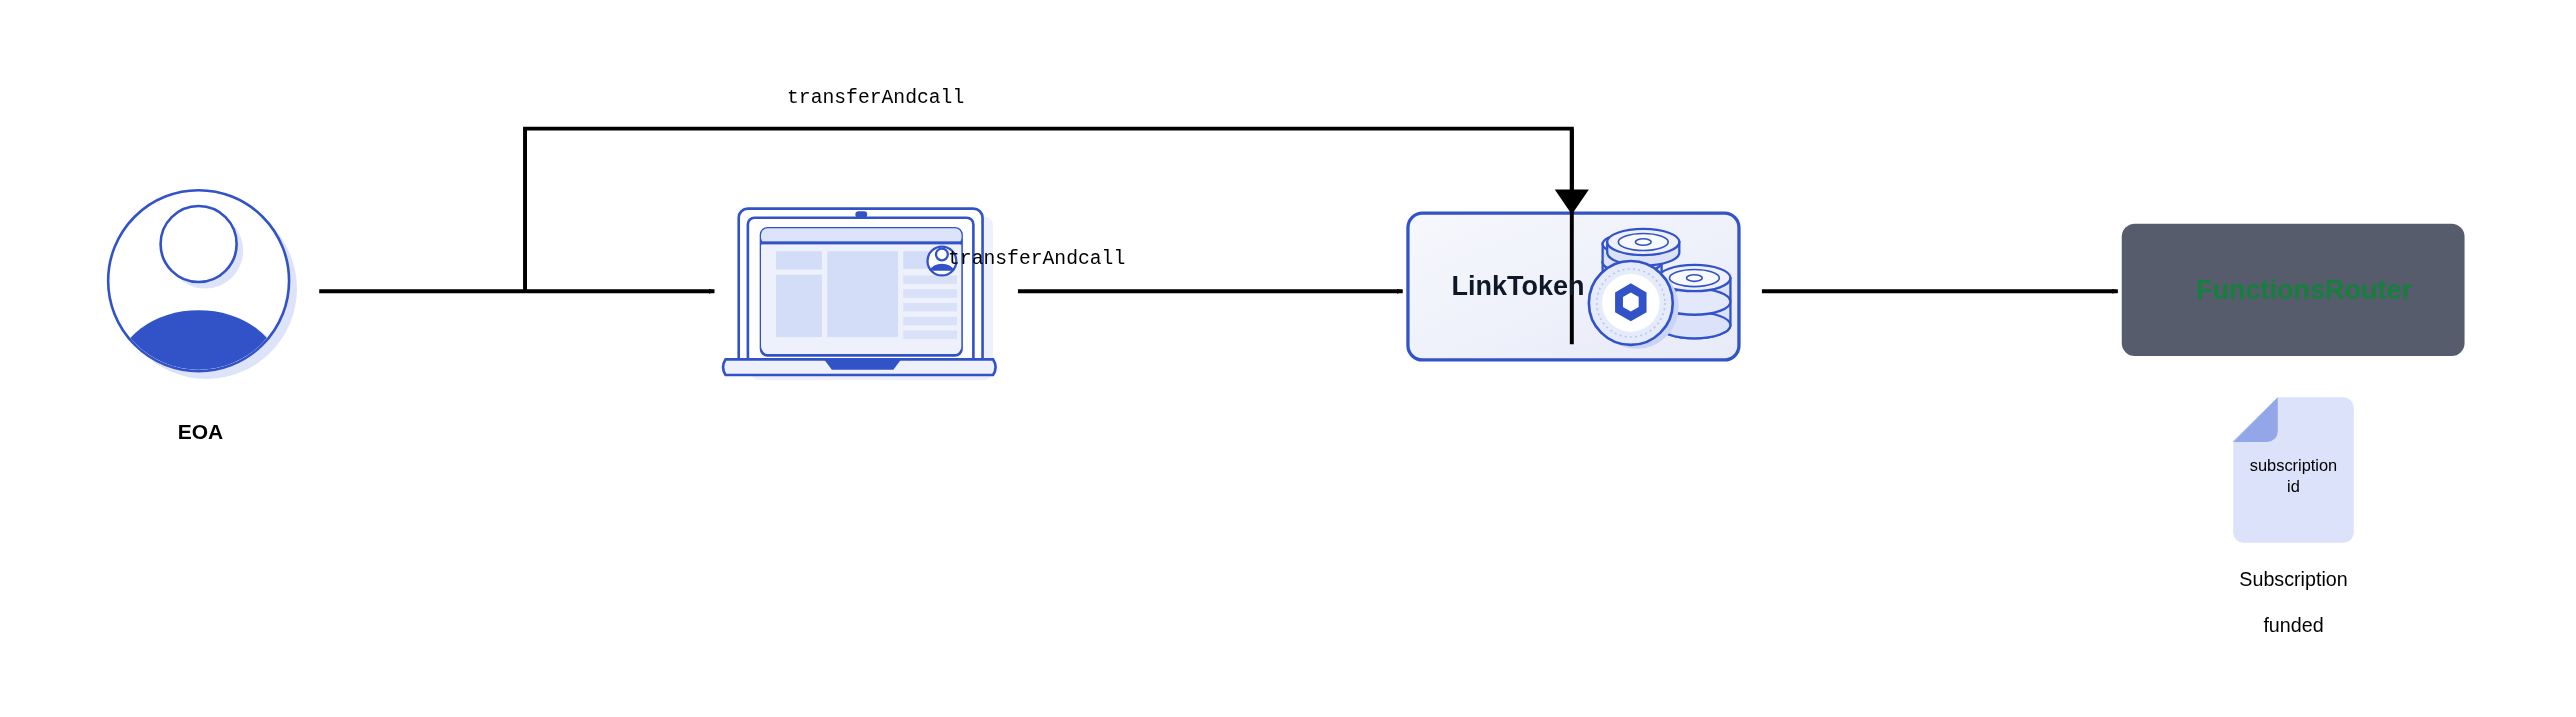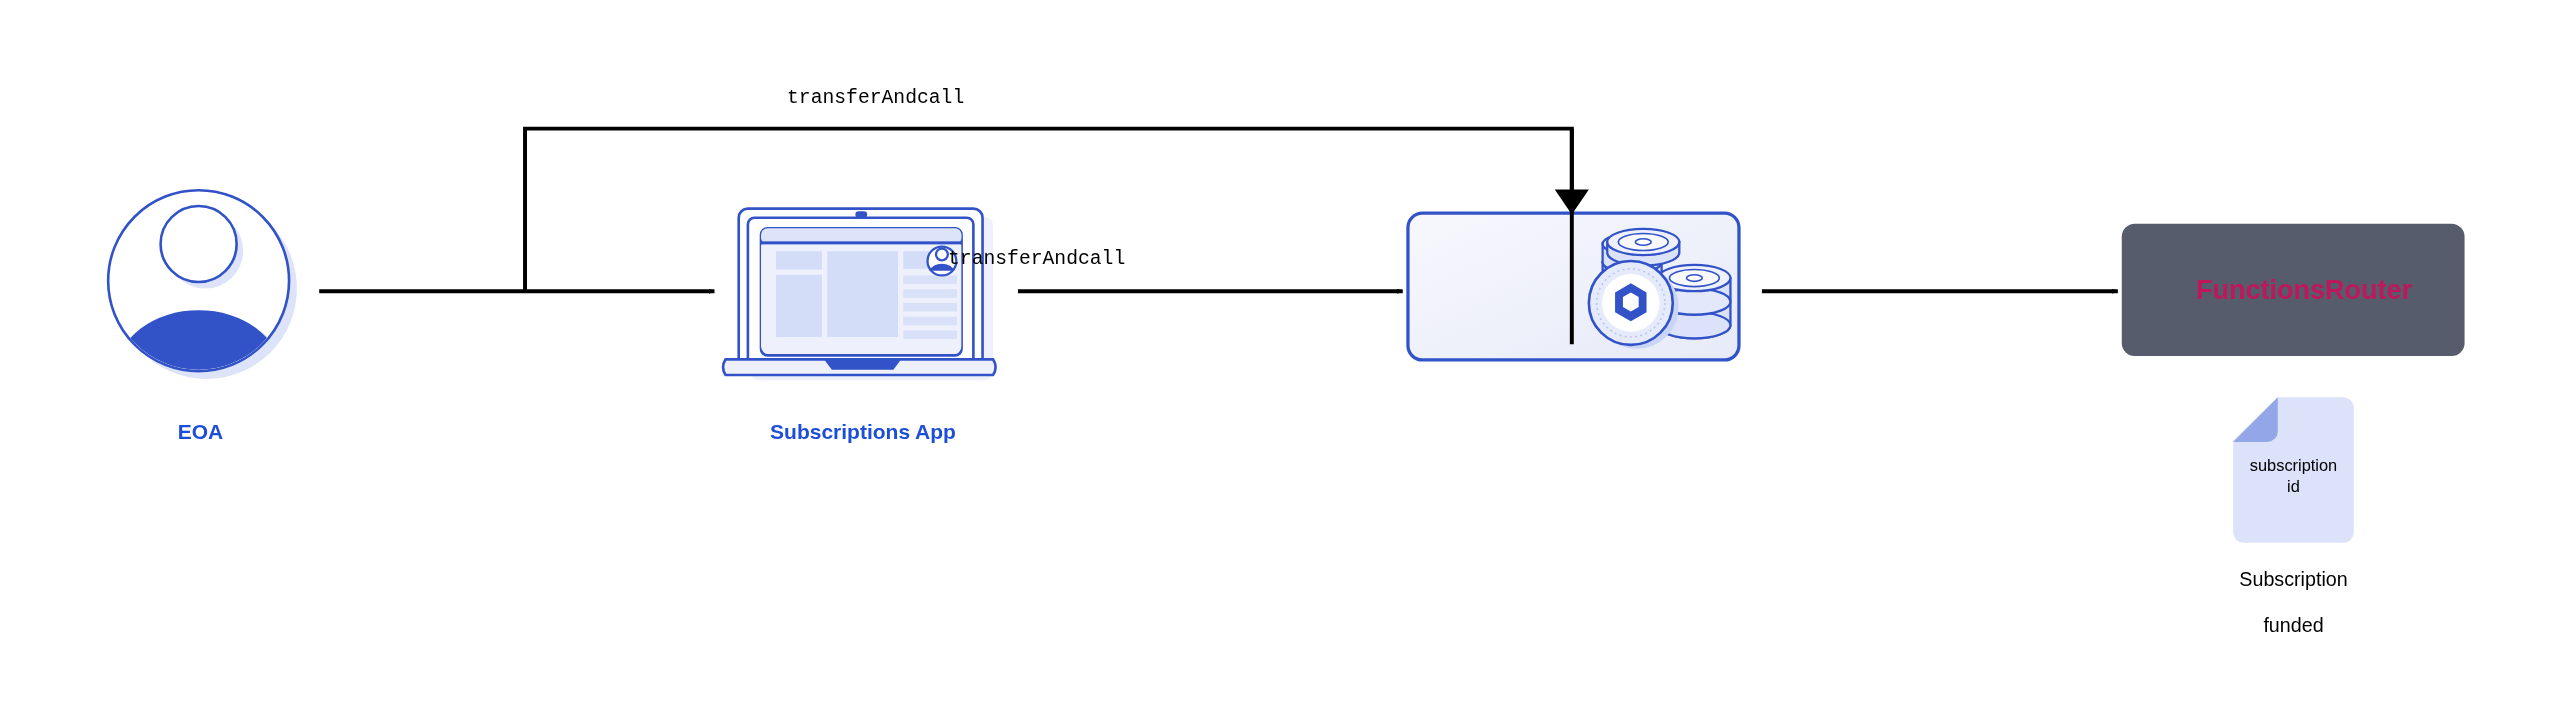--- a/index.html
+++ b/index.html
@@ -7,21 +7,21 @@
     width:2576px;height:718px;
     font-family:"Liberation Sans",sans-serif;
     overflow:hidden;
   }
   #stage{position:relative;width:2576px;height:718px;background:#fff;}
   #stage > svg{position:absolute;left:0;top:0;}
 
   .node-label{
     position:absolute;
     text-align:center;
-    color:#1d4ed8;
+    color:#000000;
     font-family:"Liberation Sans",sans-serif;
     font-weight:bold;
     white-space:nowrap;
   }
   .edge-label{
     position:absolute;
     color:#000000;
     font-family:"Liberation Mono",monospace;
     font-size:19.7px;
     white-space:nowrap;
@@ -185,24 +185,24 @@
       <line x1="1553" y1="444" x2="2140" y2="444" stroke="#000" stroke-width="6" marker-end="url(#arrowR)"></line>
     </g>
 
     <g>
       <line x1="2688" y1="444" x2="3231" y2="444" stroke="#000" stroke-width="6" marker-end="url(#arrowR)"></line>
     </g>
   </svg>
 
   <div class="node-label" style="left:102px;top:420px;width:197px;font-size:21px;">EOA</div>
 
-  <div class="node-label" style="left:699px;top:420px;width:328px;font-size:21px;">Subscriptions App</div>
-
-
-  <div class="box-text" style="left:2122px;top:224px;width:364px;height:132px;font-size:27px;color:#be185d;">FunctionsRouter</div>
+
+  <div class="box-text" style="left:1426px;top:213px;width:184px;height:147px;font-size:27px;color:#101827;">LinkToken</div>
+
+  <div class="box-text" style="left:2122px;top:224px;width:364px;height:132px;font-size:27px;color:#15803d;">FunctionsRouter</div>
 
   <div class="edge-label" style="left:787px;top:87px;width:524px;">transferAndcall</div>
 
   <div class="edge-label" style="left:948px;top:248px;width:524px;">transferAndcall</div>
 
 
   <div class="doc-text" style="left:2228px;top:455px;width:131px;">subscription</div>
   <div class="doc-text" style="left:2228px;top:476px;width:131px;text-align:center;">id</div>
 
   <div class="doc-caption" style="left:2169px;top:566px;width:249px;">Subscription</div>

